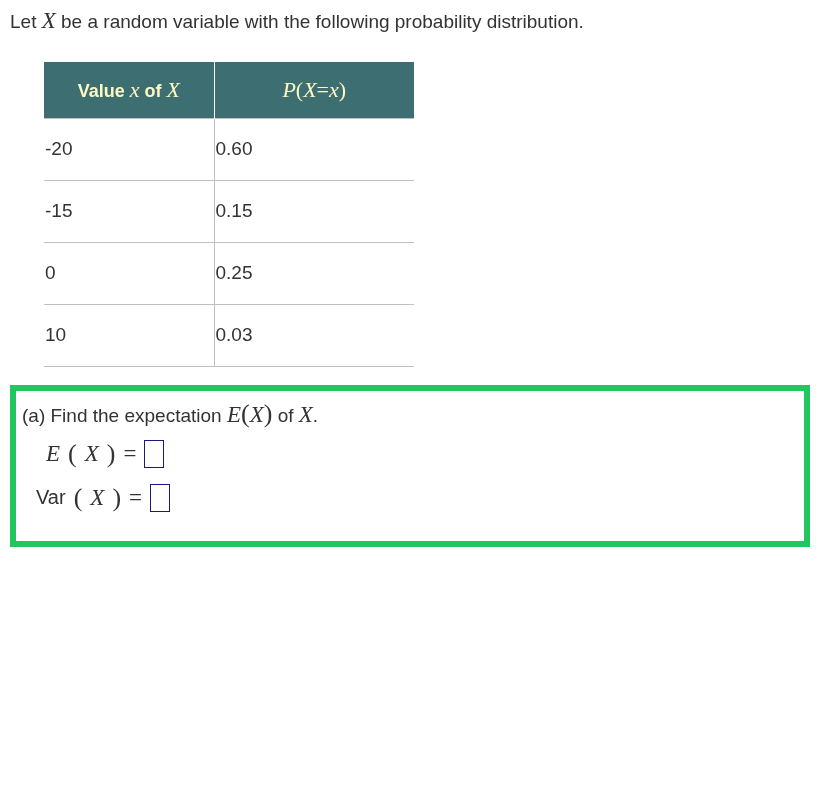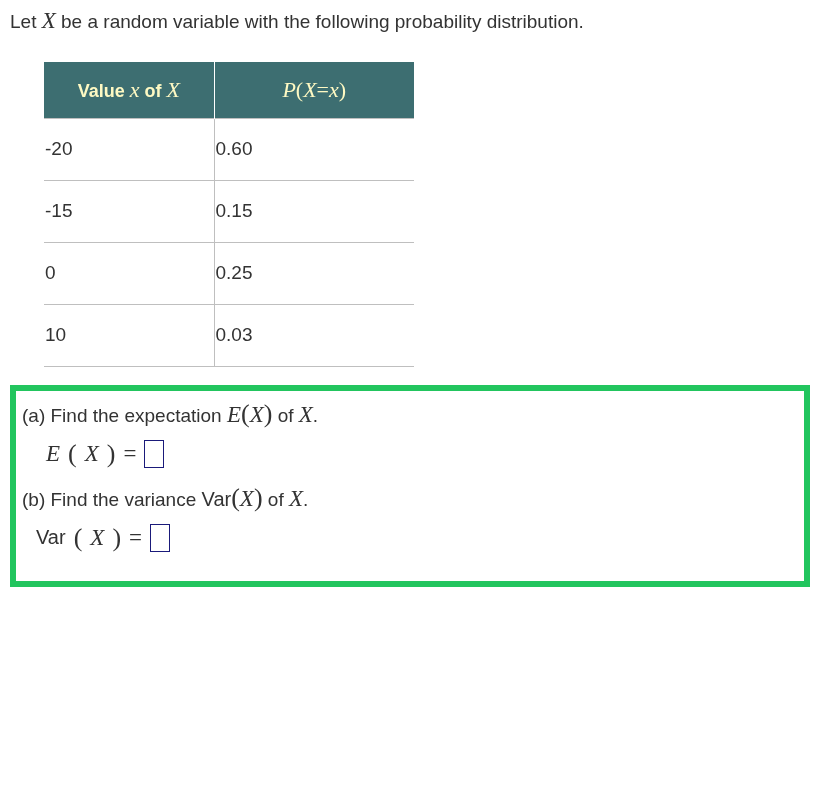--- a/index.html
+++ b/index.html
@@ -157,23 +157,20 @@
   </div>
   <div class="eq-line">
     <span class="math-ital">E</span>
       <span class="paren">(</span>
       <span class="math-ital">X</span>
       <span class="paren">)</span>
     <span class="math-up">=</span>
     <span class="answer-box"></span>
   </div>
 
-  <div class="qtext">
-    <span>(b) Find the variance </span><span class="var-label">Var</span><span class="math-up" style="font-size:26px;">(</span><span class="math-ital">X</span><span class="math-up" style="font-size:26px;">)</span><span> of </span><span class="math-ital">X</span><span>.</span>
-  </div>
   <div class="eq-line" style="margin-left:14px;">
     <span class="var-label">Var</span>
       <span class="paren">(</span>
       <span class="math-ital">X</span>
       <span class="paren">)</span>
     <span class="math-up">=</span>
     <span class="answer-box"></span>
   </div>
 </div>
 

